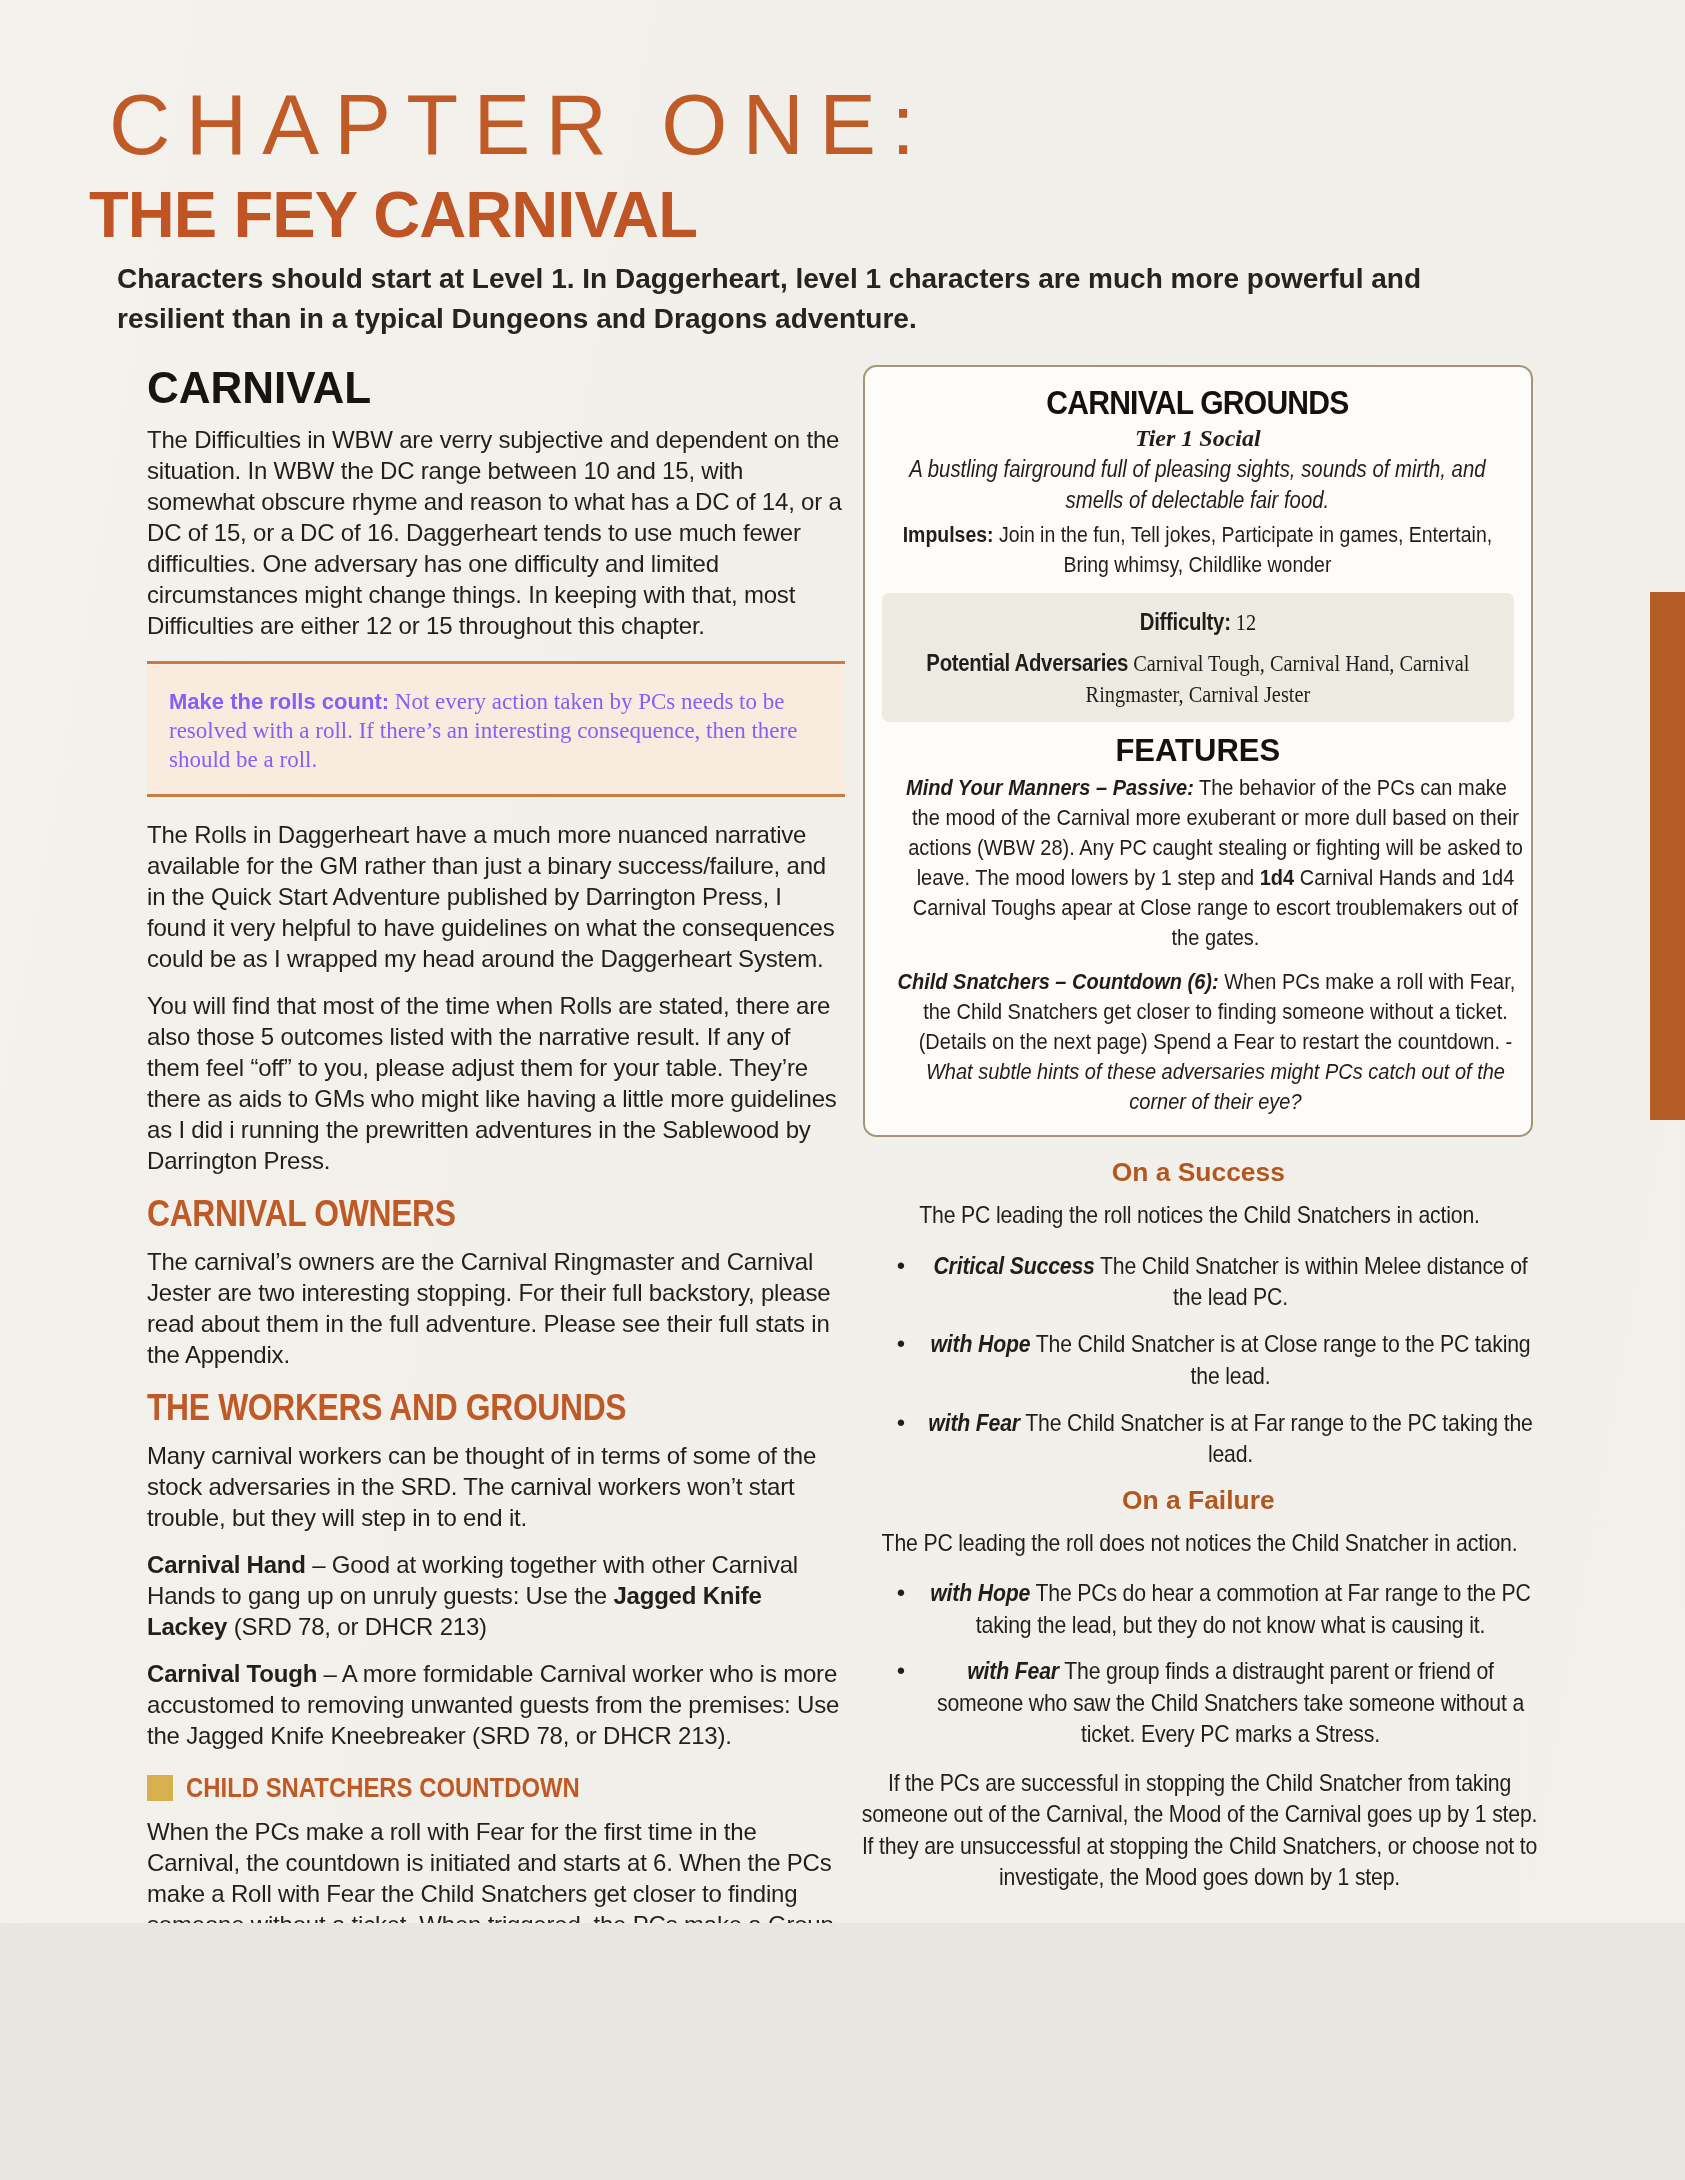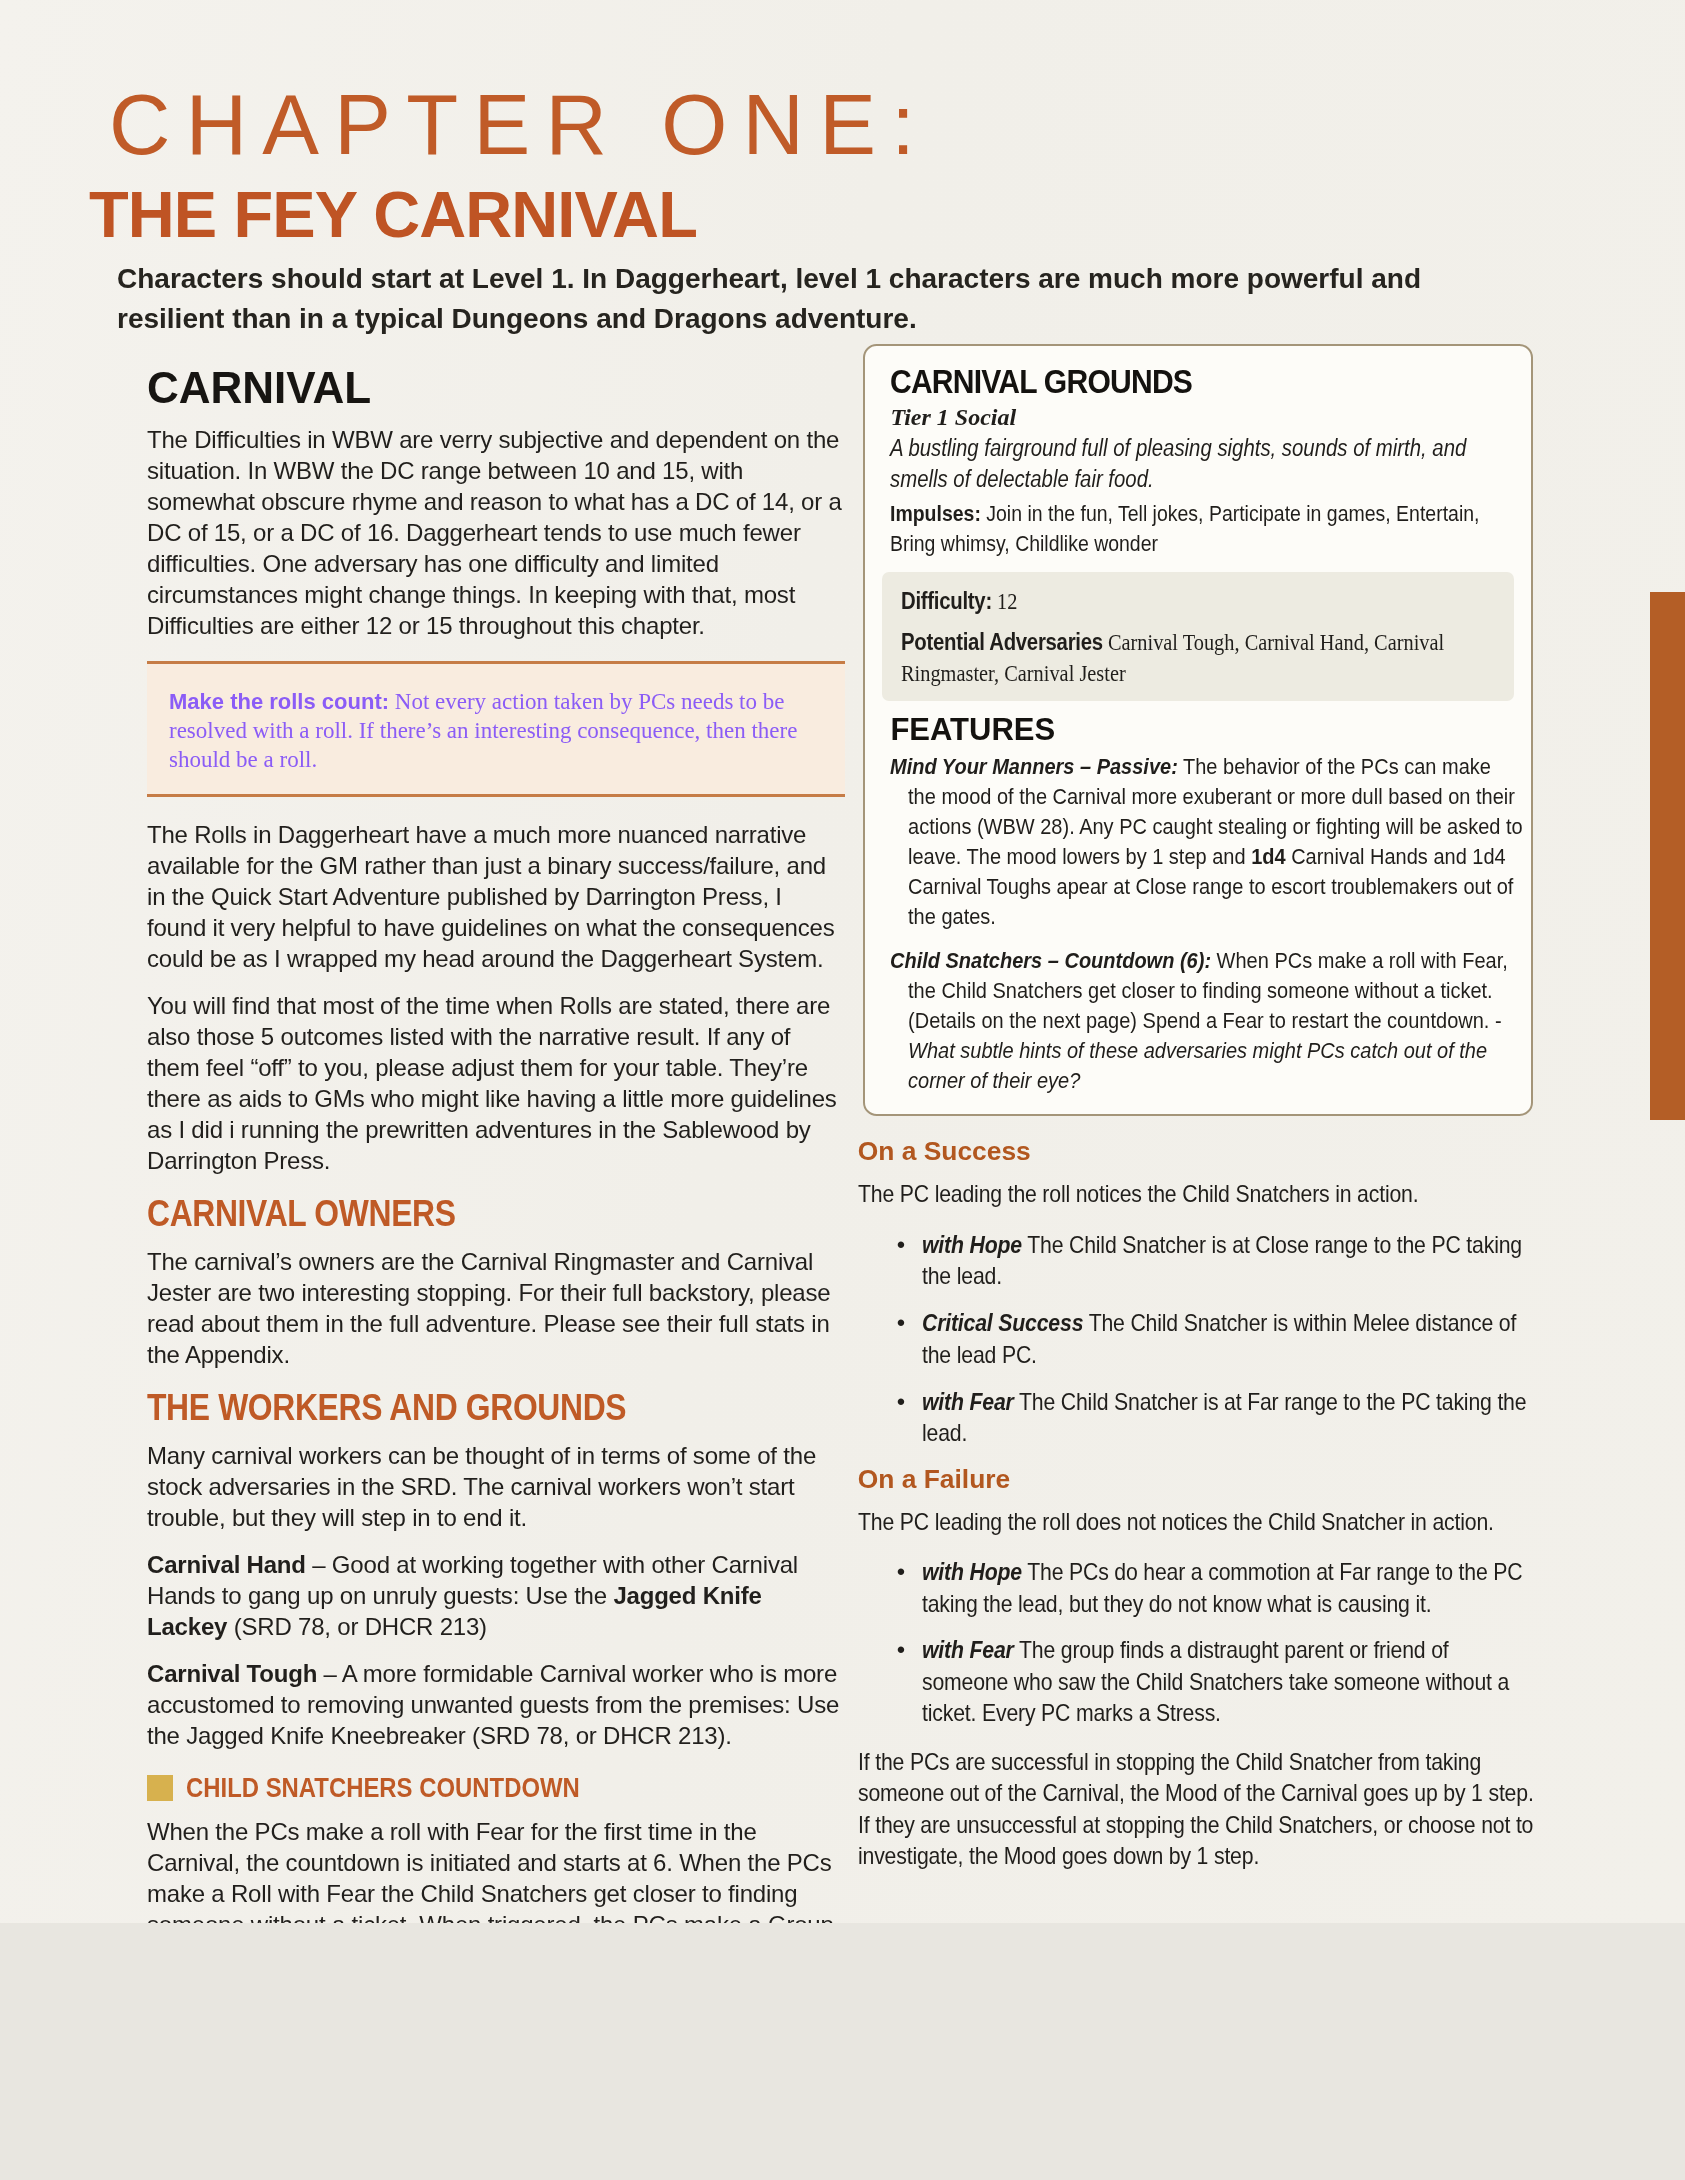--- a/index.html
+++ b/index.html
@@ -23,21 +23,21 @@
     position:absolute;left:89px;top:182px;
     font-size:65px;line-height:1;font-weight:800;letter-spacing:-0.9px;
     color:#bf5424;
   }
   .intro{
     position:absolute;left:117px;top:259px;width:1414px;
     font-size:28px;line-height:40px;font-weight:bold;color:#26241f;
   }
 
   .col-left{position:absolute;left:147px;top:366px;width:698px;}
-  .col-right{position:absolute;left:856px;top:344px;width:683px;}
+  .col-right{position:absolute;left:856px;top:365px;width:683px;text-align:center;}
 
   .body-p{font-size:24px;line-height:31px;margin:0 0 16px 0;color:#211f1c;letter-spacing:-0.2px;}
   .h1{font-size:44px;line-height:1;font-weight:800;color:#171512;margin:0 0 13.6px 0;}
   .h2{font-size:36px;line-height:1;font-weight:800;color:#bf5a26;margin:20.4px 0 13.6px 0;letter-spacing:-0.4px;}
   .h3{display:flex;align-items:center;gap:13.6px;font-size:27px;line-height:1;font-weight:800;color:#bf5a26;margin:24px 0 14.5px 0;}
   .gold-sq{width:25.6px;height:25.6px;background:#d7b14e;flex:0 0 auto;}
 
   .callout{
     margin:20.4px 0 22px 0;
     border-top:3.4px solid #c67c46;border-bottom:3.4px solid #c67c46;
@@ -133,22 +133,22 @@
       </div>
 
       <div class="sb-feat-h">FEATURES</div>
       <p class="sb-feature cx"><span class="seg-bi">Mind Your Manners – Passive:</span><span> The behavior of the PCs can make the mood of the Carnival more exuberant or more dull based on their actions (WBW 28). Any PC caught stealing or fighting will be asked to leave. The mood lowers by 1 step and </span><span class="seg-b">1d4</span><span> Carnival Hands and 1d4 Carnival Toughs apear at Close range to escort troublemakers out of the gates.</span></p>
       <p class="sb-feature cx"><span class="seg-bi">Child Snatchers – Countdown (6):</span><span> When PCs make a roll with Fear, the Child Snatchers get closer to finding someone without a ticket. (Details on the next page) Spend a Fear to restart the countdown. - </span><span class="seg-i">What subtle hints of these adversaries might PCs catch out of the corner of their eye?</span></p>
     </div>
 
     <div class="run-h">On a Success</div>
     <p class="out-p cx">The PC leading the roll notices the Child Snatchers in action.</p>
     <ul class="out-ul">
+      <li><span class="cx" style="display:inline-block"><span class="seg-bi">Critical Success</span><span> The Child Snatcher is within Melee distance of the lead PC.</span></span></li>
       <li><span class="cx" style="display:inline-block"><span class="seg-bi">with Hope</span><span> The Child Snatcher is at Close range to the PC taking the lead.</span></span></li>
-      <li><span class="cx" style="display:inline-block"><span class="seg-bi">Critical Success</span><span> The Child Snatcher is within Melee distance of the lead PC.</span></span></li>
       <li><span class="cx" style="display:inline-block"><span class="seg-bi">with Fear</span><span> The Child Snatcher is at Far range to the PC taking the lead.</span></span></li>
     </ul>
 
     <div class="run-h" style="margin-top:5.1px;">On a Failure</div>
     <p class="out-p cx">The PC leading the roll does not notices the Child Snatcher in action.</p>
     <ul class="out-ul">
       <li><span class="cx" style="display:inline-block"><span class="seg-bi">with Hope</span><span> The PCs do hear a commotion at Far range to the PC taking the lead, but they do not know what is causing it.</span></span></li>
       <li><span class="cx" style="display:inline-block"><span class="seg-bi">with Fear</span><span> The group finds a distraught parent or friend of someone who saw the Child Snatchers take someone without a ticket. Every PC marks a Stress.</span></span></li>
     </ul>
 

